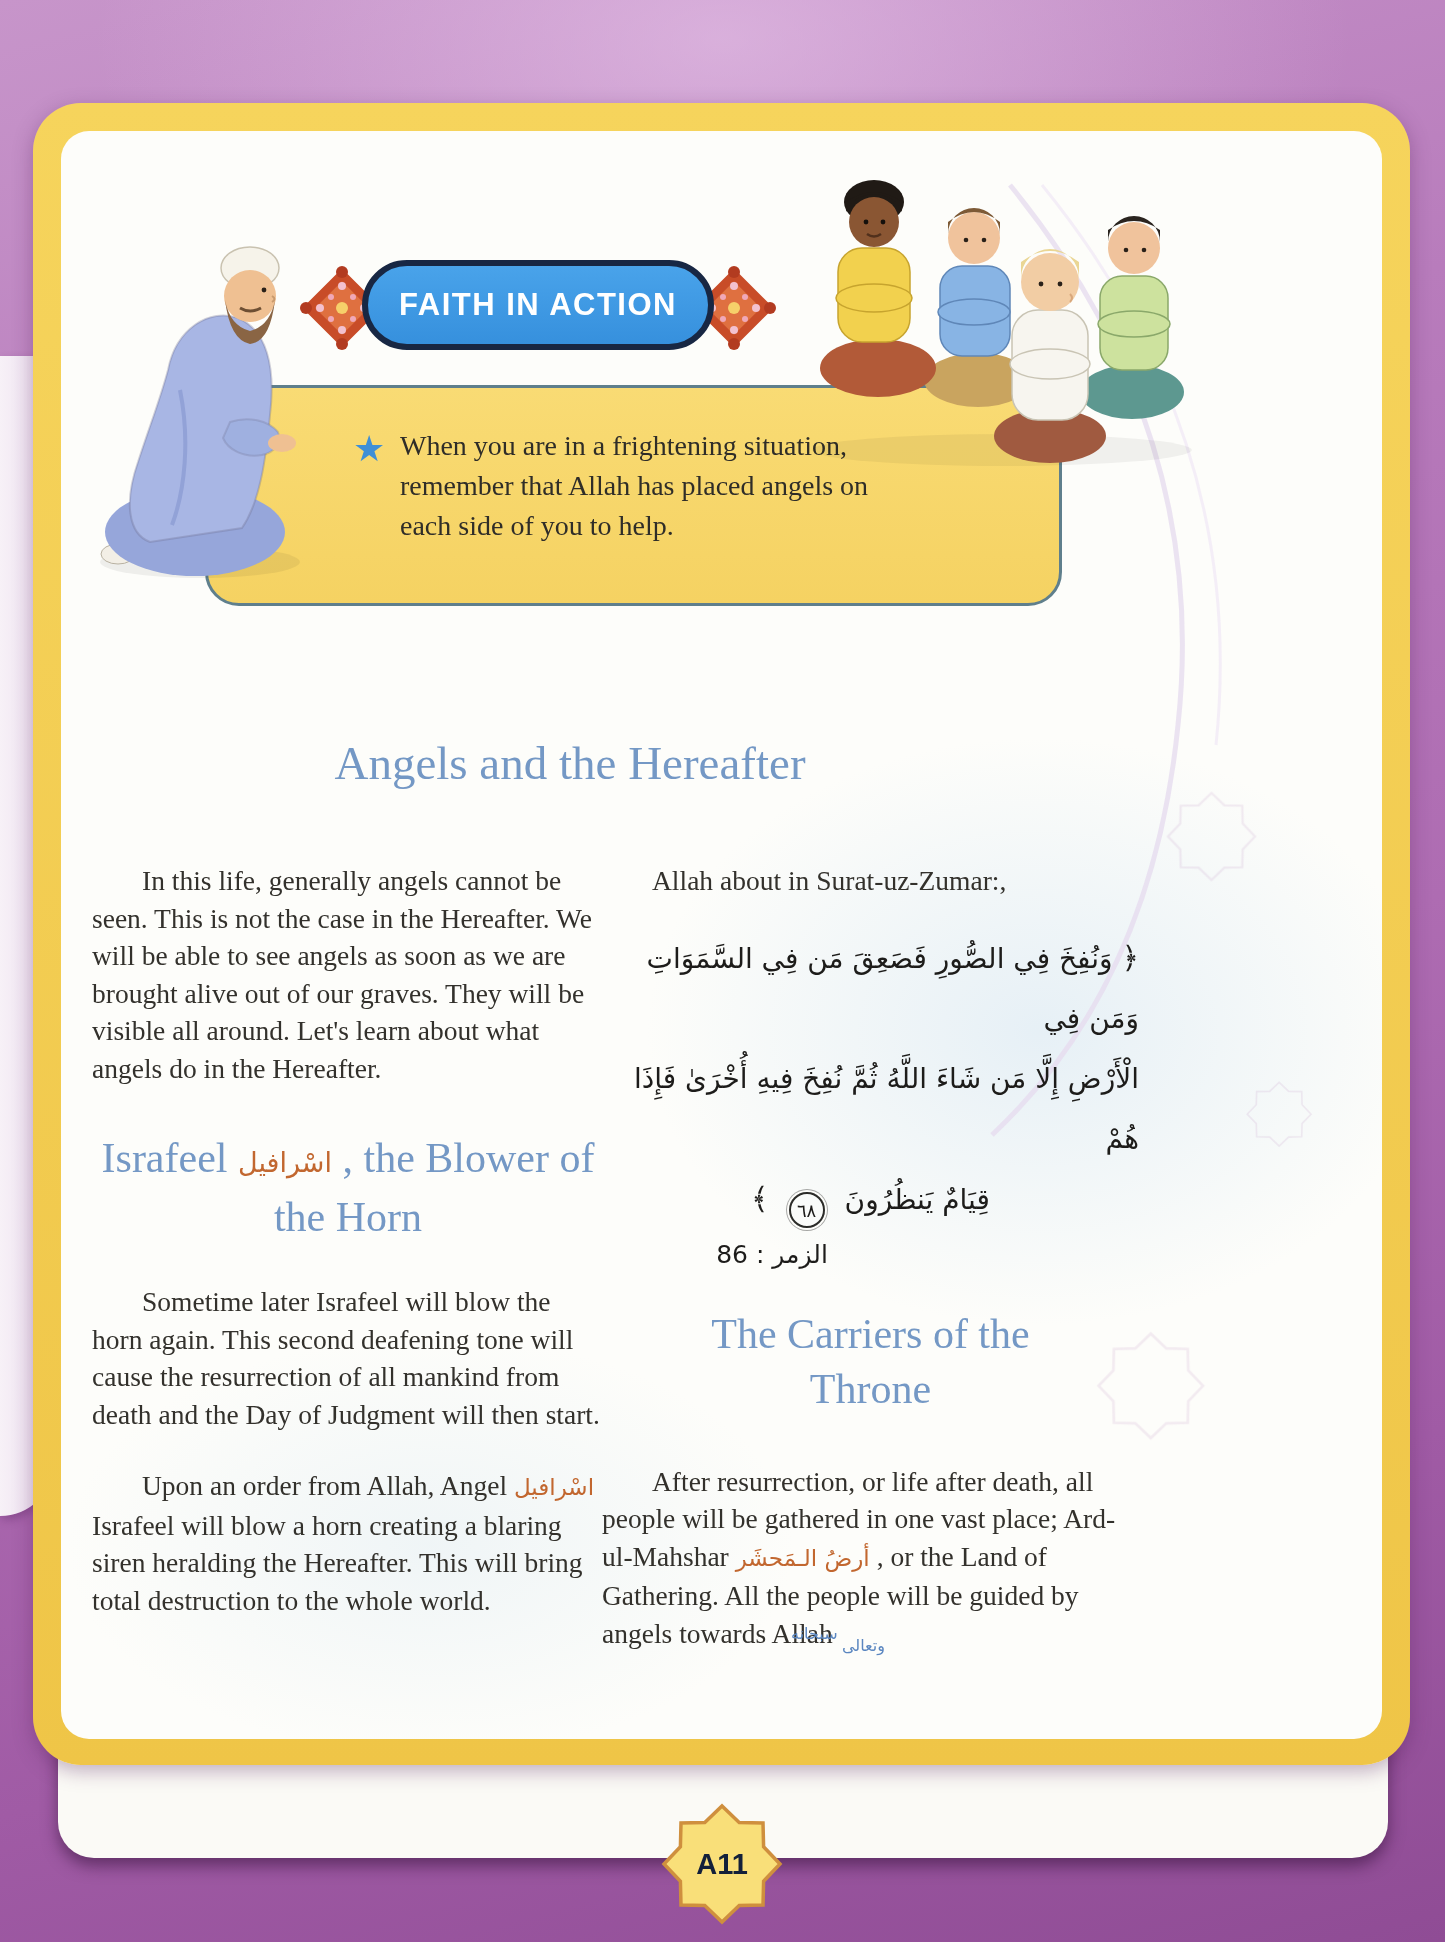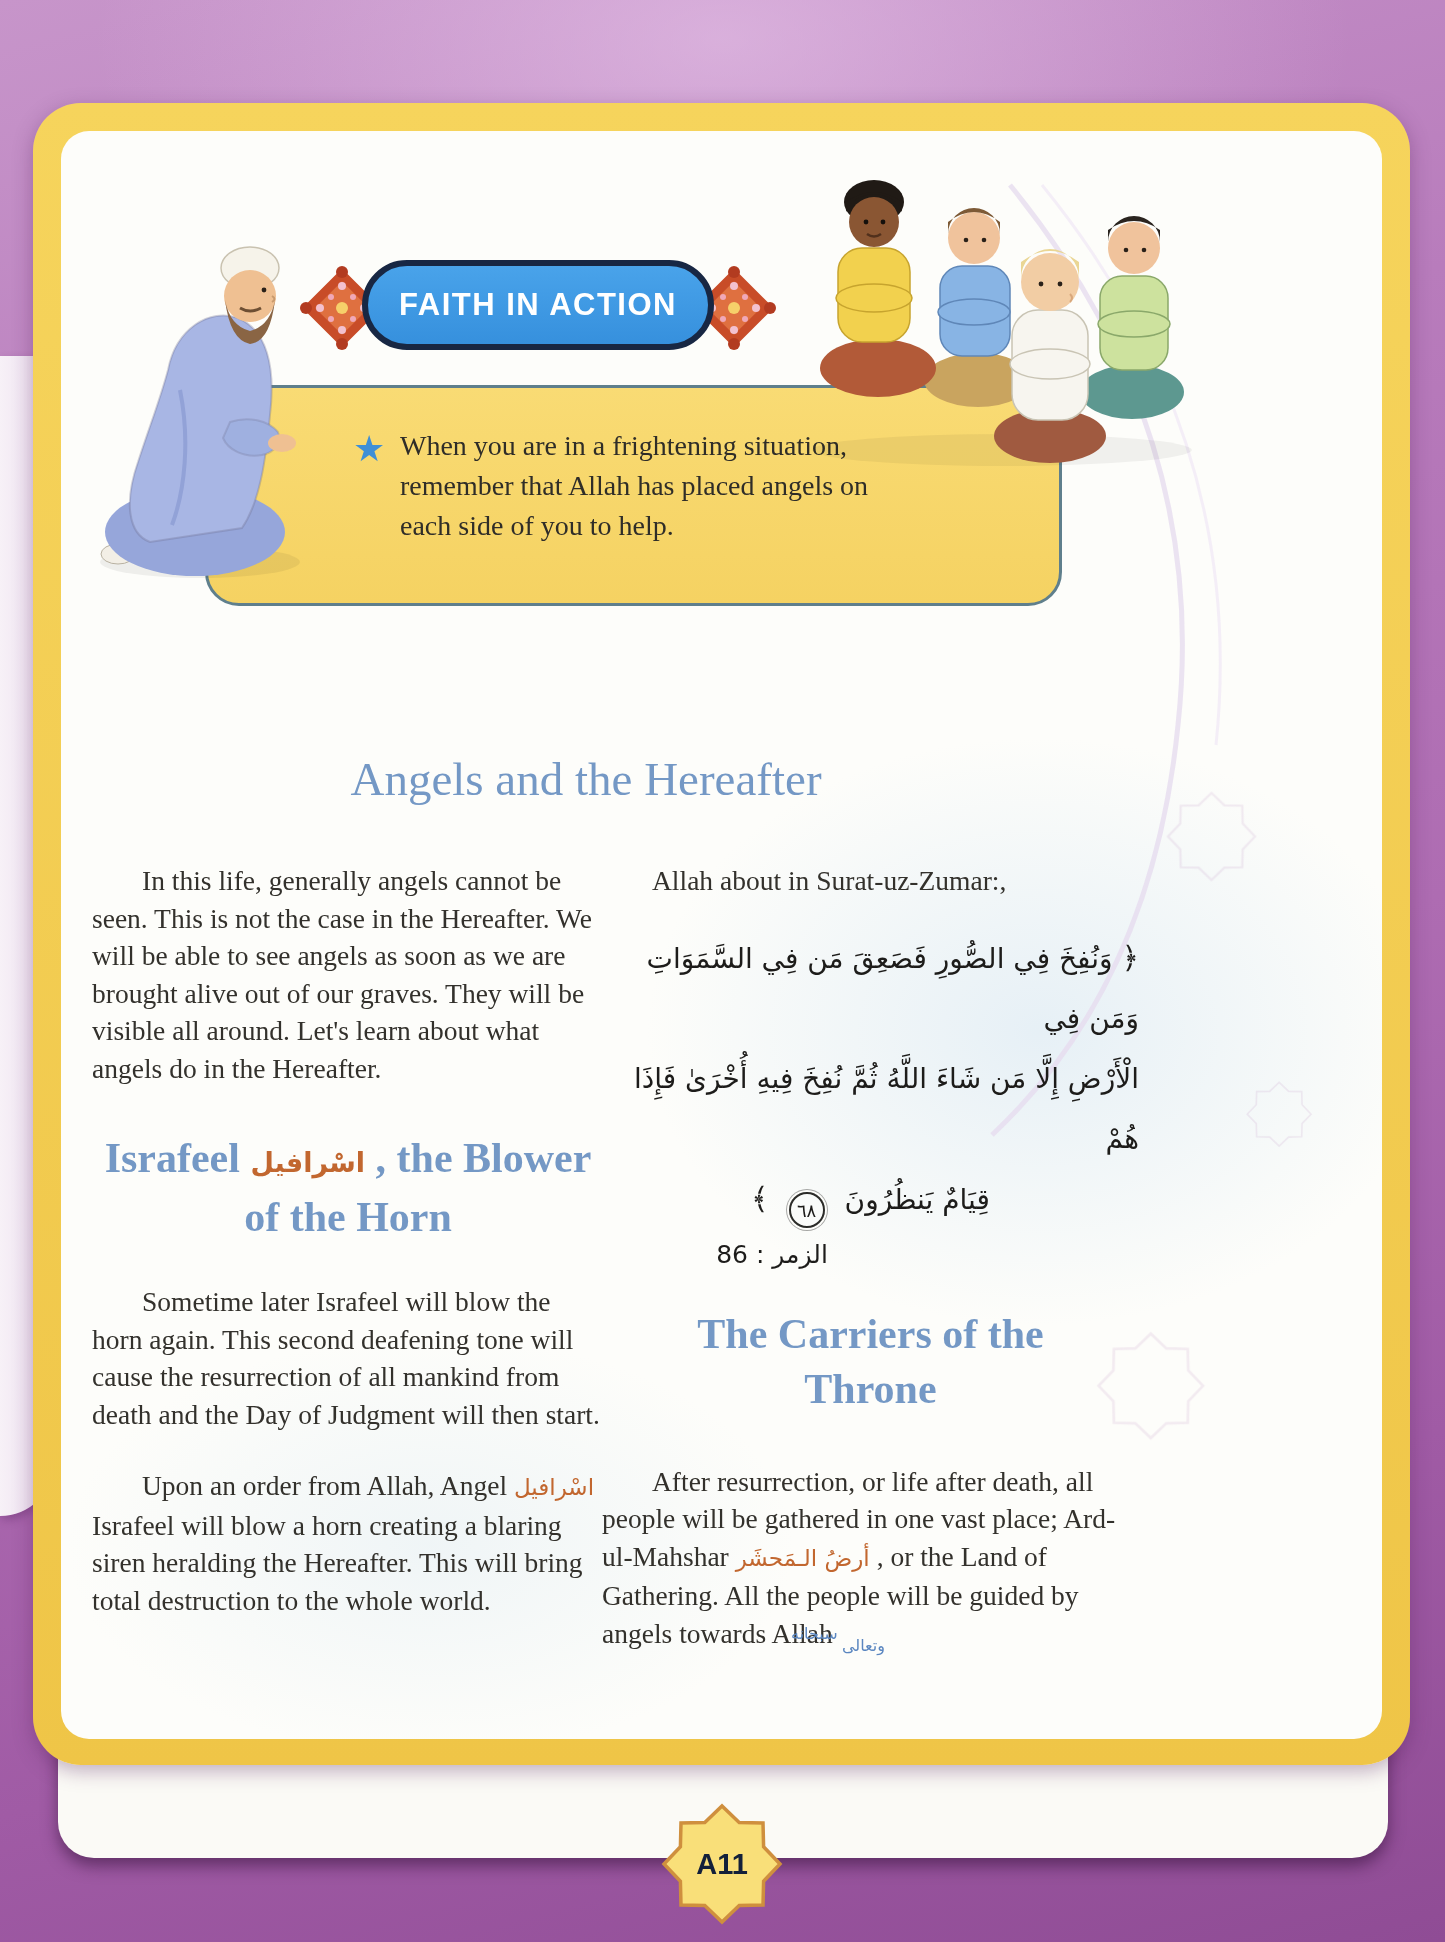--- a/index.html
+++ b/index.html
@@ -44,31 +44,31 @@
     box-sizing:border-box; }
   .star-bullet { position:absolute; left:145px; top:40px; font-size:36px; color:#3f8fd6; }
   .callout-text { position:absolute; left:192px; top:38px; font-size:28px; line-height:40px; color:#2f2d28; }
   .callout-text div { white-space:nowrap; }
 
   .illus { position:absolute; z-index:5; }
   .man-illus { left:80px; top:210px; }
   .children-illus { left:782px; top:150px; }
 
   
-  .title { position:absolute; left:70px; top:736px; width:1000px; z-index:5; margin:16px;
+  .title { position:absolute; left:70px; top:736px; width:1000px; z-index:5; margin:0;
     text-align:center; font-weight:normal; font-size:47px; color:#7498c5; }
   .col { position:absolute; z-index:5; }
   .col-left  { left:92px;  top:862px; width:512px; }
   .col-right { left:602px; top:862px; width:537px; }
   p.body { margin:0; font-size:27.5px; line-height:37.5px; color:#33312c; }
   p.indent { text-indent:50px; }
   .mt34 { margin-top:34px !important; }
   .mt24 { margin-top:24px !important; }
   .mt46 { margin-top:46px !important; }
-  .subhead { font-weight:bold; font-size:42px; line-height:55px; color:#7498c5;
+  .subhead { font-weight:normal; font-size:42px; line-height:55px; color:#7498c5;
     text-align:center; margin:44px 0 38px; }
   .subhead.narrow { width:430px; margin-left:auto; margin-right:auto; margin-top:38px; margin-bottom:40px; }
   .ar { font-family:"DejaVu Sans", sans-serif; color:#c2672f; }
   .subhead .ar { font-size:27px; }
   p .ar.small { font-size:23px; }
   .verse { direction:rtl; text-align:right; margin-top:28px; font-family:"DejaVu Sans", sans-serif;
     font-size:28px; line-height:60px; color:#1d1c1a; }
   .verse .vline.centered { text-align:center; }
   .bracket { color:#1d1c1a; font-size:30px; }
   .ayah { display:inline-block; width:36px; height:36px; border:2px solid #2b2b28; border-radius:50%;

